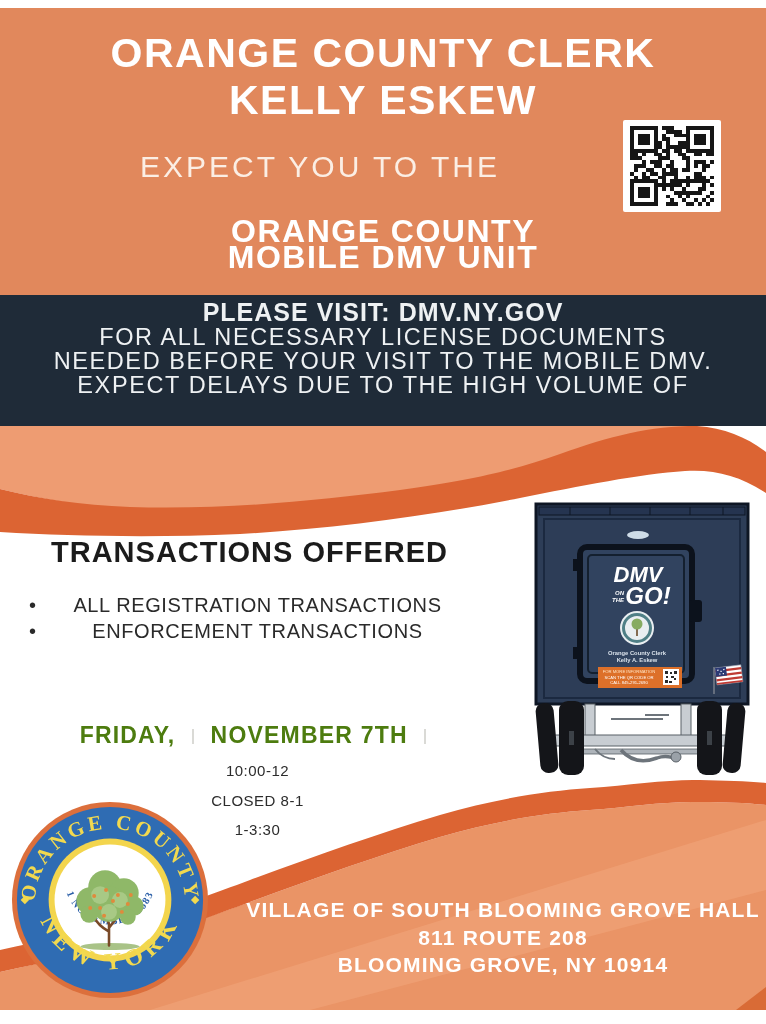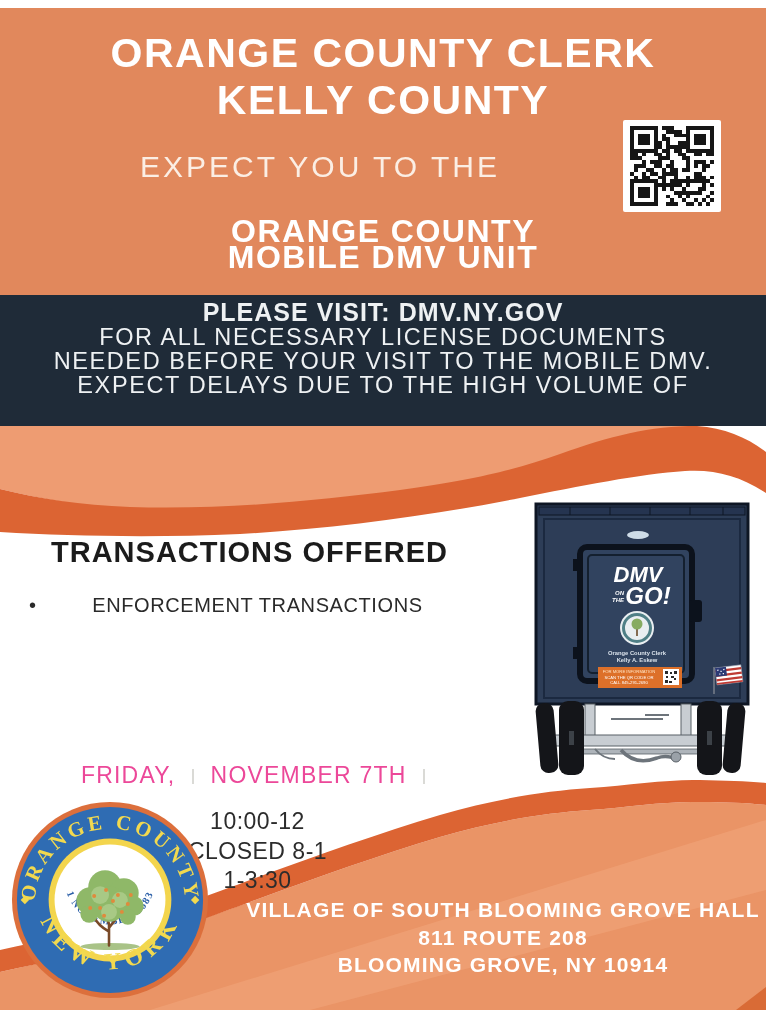--- a/index.html
+++ b/index.html
@@ -38,43 +38,43 @@
   
   .transactions{position:absolute;left:17px;top:536px;width:465px;z-index:3;}
   .trans-heading{text-align:center;font-size:29px;font-weight:700;letter-spacing:1px;color:#1b1b1b;}
   .trans-list{list-style:none;margin:24px 0 0 0;padding:0;}
   .trans-list li{position:relative;text-align:center;font-size:20px;color:#2a2a2a;
                  letter-spacing:0.6px;line-height:24.5px;padding:0 14px 0 30px;margin-bottom:1px;}
   .trans-list li::before{content:"•";position:absolute;left:12px;top:0;font-size:20px;color:#2a2a2a;}
 
   
   .schedule{position:absolute;left:25px;top:722px;width:465px;text-align:center;z-index:3;}
-  .sched-day{font-size:23px;font-weight:400;letter-spacing:1.2px;color:#ec4899;white-space:nowrap;margin-top:40px;}
+  .sched-day{font-size:23px;font-weight:700;letter-spacing:1.2px;color:#4d7c0f;white-space:nowrap;}
   .mark{display:inline-block;width:2px;height:15px;background:#c6c6c0;opacity:.65;
         vertical-align:-1px;margin:0 9px;}
-  .sched-times{margin-top:18px;font-size:23px;font-weight:400;letter-spacing:0.5px;
+  .sched-times{margin-top:7px;font-size:15px;font-weight:400;letter-spacing:0.5px;
                color:#2c2c2c;line-height:29.5px;}
 
   
   .address{position:absolute;left:238px;top:896px;width:530px;text-align:center;z-index:3;
            color:#ffffff;font-weight:700;letter-spacing:1.2px;}
   .addr-l1{font-size:21px;line-height:28px;white-space:nowrap;}
   .addr-l{font-size:21px;line-height:27px;}
 
   .truck-svg{position:absolute;left:525px;top:497px;z-index:3;}
   .seal-svg{position:absolute;left:11px;top:801px;z-index:4;}
 </style>
 </head>
 <body>
 
 <div class="flyer">
 
   <div class="header-block">
     <div class="h-line h-line1">ORANGE COUNTY CLERK</div>
-    <div class="h-line h-line2">KELLY COUNTY</div>
+    <div class="h-line h-line2">KELLY ESKEW</div>
     <div class="invite">EXPECT YOU TO THE</div>
     <div class="event-line event1">ORANGE COUNTY</div>
     <div class="event-line event2">MOBILE DMV UNIT</div>
   </div>
 
   <div class="qr-box">
     <div class="qr-grid" id="qr-pattern">
         <i style="left:0%;top:0%"></i>
         <i style="left:4.761904761904762%;top:0%"></i>
         <i style="left:9.523809523809524%;top:0%"></i>
@@ -345,20 +345,21 @@
     <path d="M0,185 C45,175 90,166 130,155 C180,141 215,128 250,115 C315,91 380,68 440,50
              C495,34 545,26 590,23 C630,20 670,14 700,15 C725,16 748,16 766,18 L766,40
              C748,38 725,37 700,37 C665,36 630,42 590,45 C545,48 495,56 440,72
              C380,90 315,113 250,137 C215,150 180,163 130,177 C90,188 45,197 0,207 Z" fill="#dc6433"></path>
     <path d="M736,245 L766,222 L766,245 Z" fill="#d96b36"></path>
   </svg>
 
   <div class="transactions">
     <div class="trans-heading">TRANSACTIONS OFFERED</div>
     <ul class="trans-list">
+      <li>ALL REGISTRATION TRANSACTIONS</li>
       <li>ENFORCEMENT TRANSACTIONS</li>
     </ul>
   </div>
 
   <div class="schedule">
     <div class="sched-day">
       <span>FRIDAY,</span>
       <span class="mark"></span>
       <span>NOVEMBER 7TH</span>
       <span class="mark"></span>

